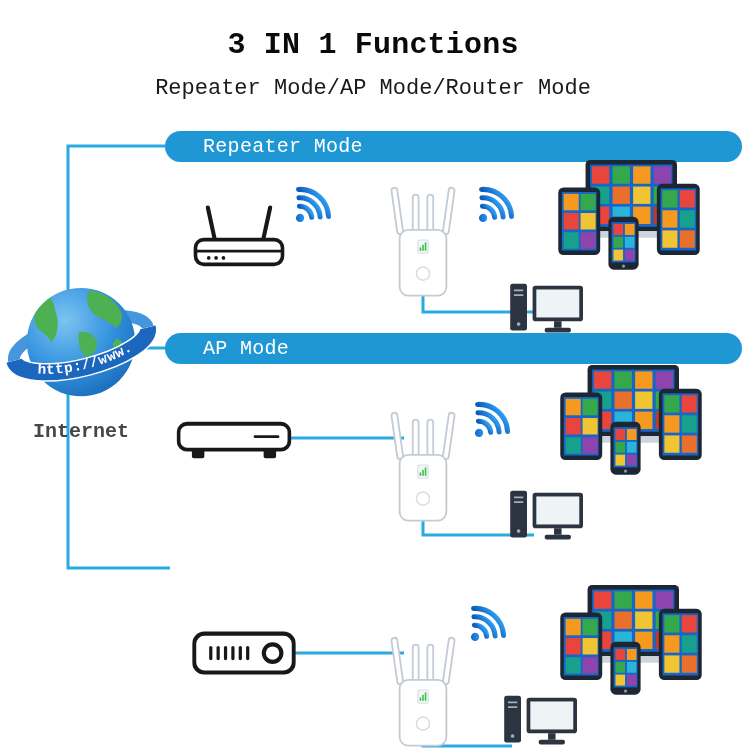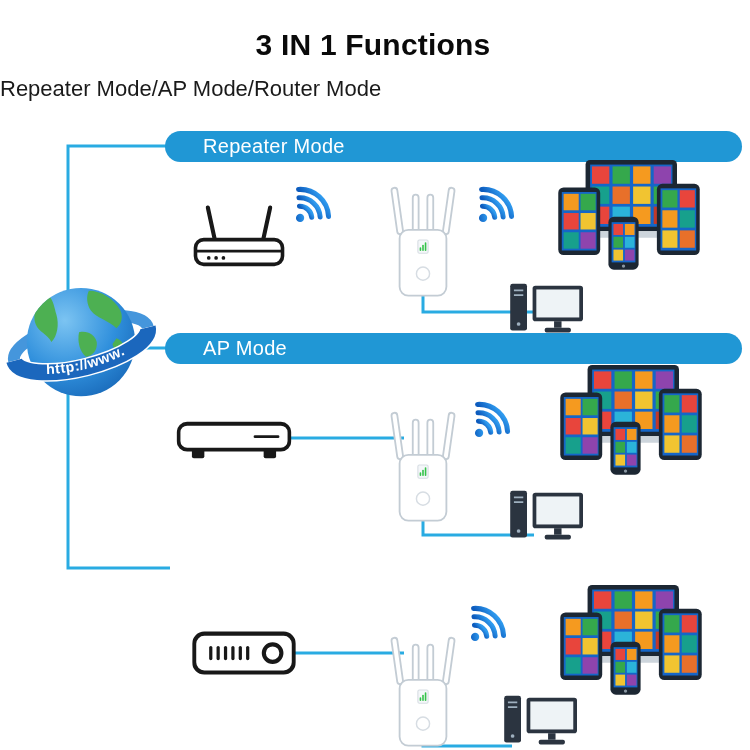--- a/index.html
+++ b/index.html
@@ -1,29 +1,29 @@
 <!DOCTYPE html>
 <html style="--banner-blue: #2097d5; --line-blue: #29abe2; --wifi-dark: #0d5bbd; --wifi-light: #2f9bef; --screen-blue: #1566c8; --title-color: #0a0a0a; --internet-label-color: #474747;"><head>
 <meta charset="utf-8">
 <style>
   * { margin: 0; padding: 0; box-sizing: border-box; }
   html, body { background: #ffffff; }
   body { width: 750px; height: 750px; font-family: "Liberation Sans", sans-serif; }
   #app {
     position: relative; width: 746px; height: 750px;
-    background: #ffffff; overflow: hidden;
+    background: #ffffff; overflow: hidden; font-family: Liberation Mono, monospace;
   }
   .title {
     position: absolute; top: 28px; left: 0; width: 100%;
     text-align: center; font-size: 30px; font-weight: bold;
     color: var(--title-color, #0a0a0a); letter-spacing: 0.2px;
   }
   .subtitle {
     position: absolute; top: 76px; left: 0; width: 100%;
-    font-size: 22px; font-weight: 400; color: #1a1a1a;
+    text-align: center; font-size: 22px; font-weight: 400; color: #1a1a1a;
   }
   .overlay { position: absolute; left: 0; top: 0; width: 750px; height: 750px; z-index: 1; }
   .conn { stroke: var(--line-blue, #29abe2); stroke-width: 3; fill: none; }
   .banner {
     position: absolute; left: 165px; right: 4px; height: 31px;
     background: var(--banner-blue, #2097d5); border-radius: 16px;
     display: flex; align-items: center; padding-left: 38px; z-index: 2;
   }
   .banner-text { color: #ffffff; font-size: 20px; font-weight: 500; letter-spacing: 0.3px; }
   .banner-1 { top: 131px; } .banner-2 { top: 333px; } .banner-3 { top: 553px; }
@@ -210,20 +210,21 @@
       </g>
       <g transform="rotate(-14 80 64)">
         <path d="M 10,64 A 70,24 0 0 0 150,64" fill="none" stroke="#ffffff" stroke-width="19"></path>
         <path d="M 10,64 A 70,24 0 0 0 150,64" fill="none" stroke="#1b67bd" stroke-width="16"></path>
         <path id="band-text-path" d="M 11,69.5 A 70,24 0 0 0 149,69.5" fill="none"></path>
         <text class="band-text" text-anchor="middle">
           <textPath href="#band-text-path" startOffset="50%">http://www.</textPath>
         </text>
       </g>
     </svg>
+    <div class="internet-label">Internet</div>
   </div>
 
   <div class="banner banner-1">
     <span class="banner-text">Repeater Mode</span>
   </div>
   <div class="banner banner-2">
     <span class="banner-text">AP Mode</span>
   </div>
 
   <svg class="icon" style="left:193px;top:202px;width:92px;height:66px" viewBox="0 0 100 72">

